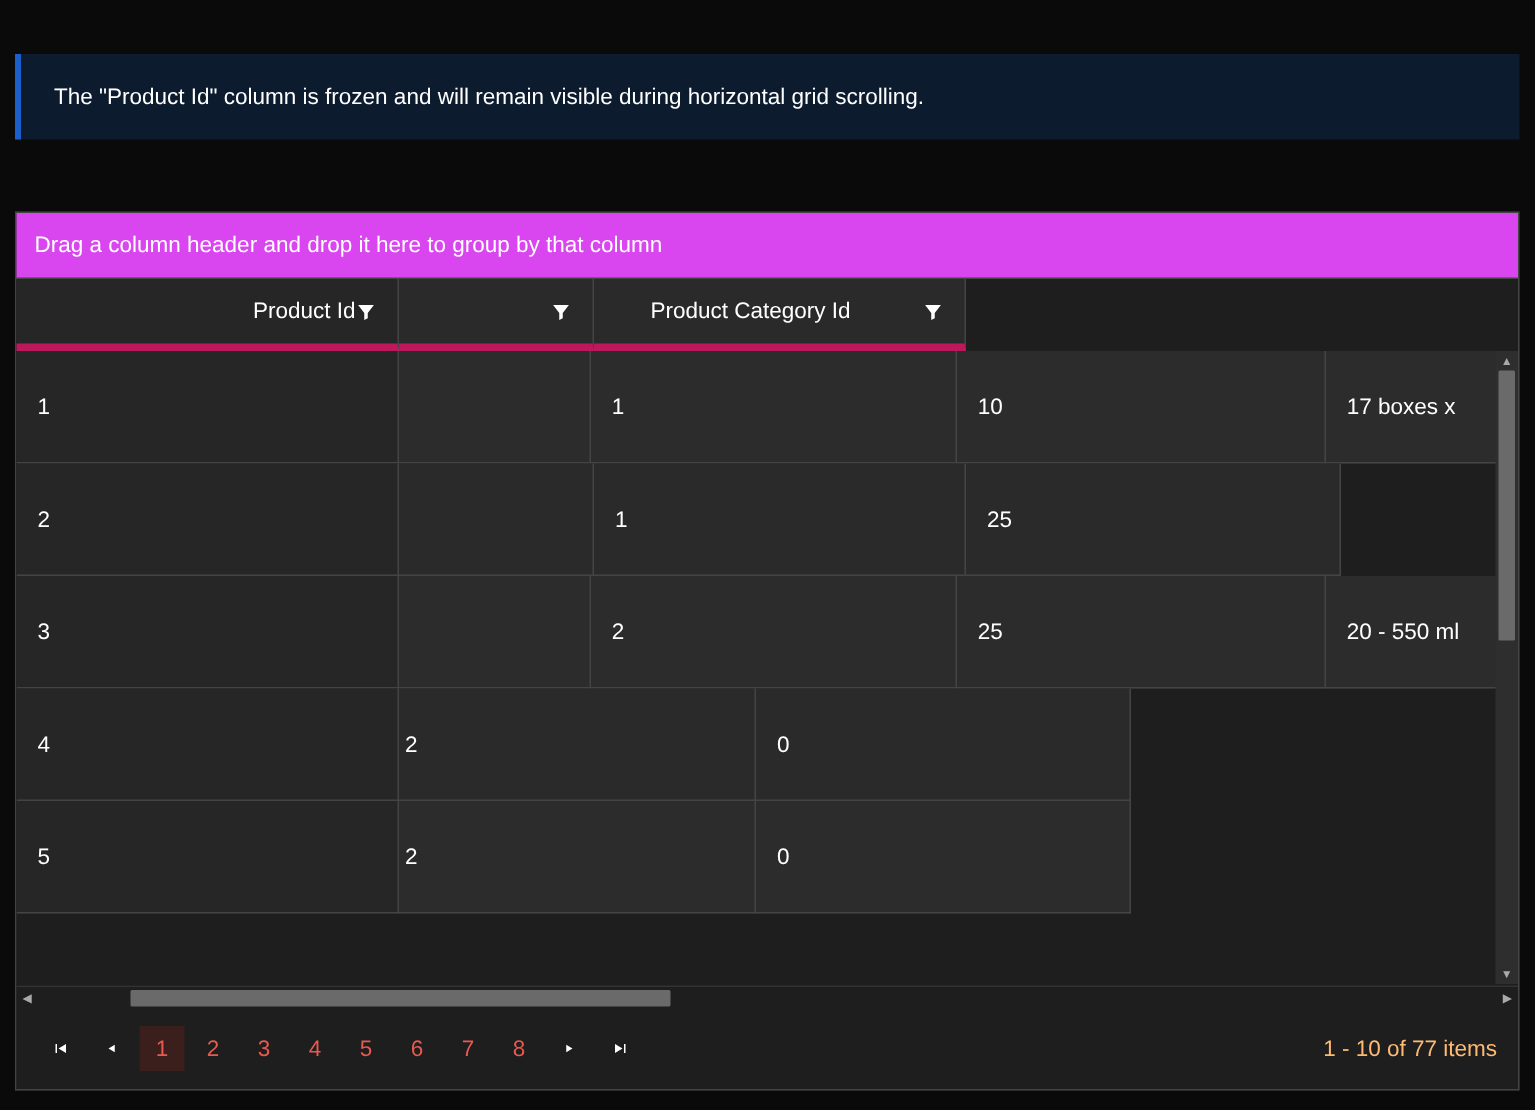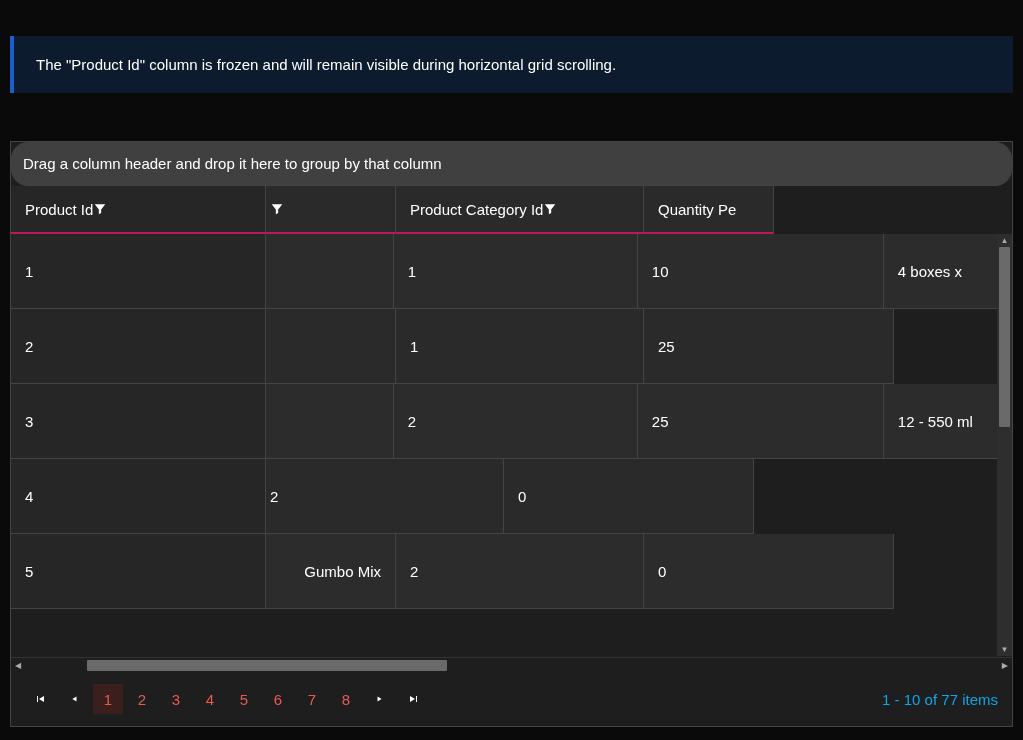--- a/index.html
+++ b/index.html
@@ -23,23 +23,22 @@
 }
 .grid-container {
   background: #1e1e1e;
   border: 1px solid #444;
   position: relative;
 }
 .group-panel {
   padding: 13px 12px;
   font-size: 15px;
   color: #fff;
-  background: #404040;
+  background: #d946ef;
   border-bottom: 1px solid #444;
-  border-radius: 17px;
 }
 .grid-body {
   position: relative;
   display: flex;
 }
 .frozen-pane {
   width: 255px;
   flex-shrink: 0;
   position: relative;
   z-index: 5;
@@ -50,24 +49,24 @@
   overflow: hidden;
   position: relative;
 }
 .header-row {
   display: flex;
   height: 48px;
 }
 .header-cell {
   display: flex;
   align-items: center;
-  justify-content: flex-start;
+  justify-content: flex-end;
   padding: 0 14px;
   border-right: 1px solid #444;
-  border-bottom: 2px solid #be185d;
+  border-bottom: 5px solid #be185d;
   background: #1e1e1e;
   font-size: 15px;
   color: #fff;
   white-space: nowrap;
   overflow: hidden;
 }
 .filter-icon svg { display:block; }
 .data-row {
   display: flex;
   height: 75px;
@@ -81,20 +80,21 @@
   font-size: 15px;
   color: #fff;
   white-space: nowrap;
   overflow: hidden;
 }
 .frozen-pane .data-cell, .frozen-pane .header-cell {
   background: #262626;
 }
 .scroll-pane .data-cell, .scroll-pane .header-cell {
   background: #2a2a2a;
+  gap: 48px;
 }
 .scroll-pane .data-row:nth-child(odd) .data-cell { background:#2c2c2c; }
 .scroll-pane .data-row:nth-child(even) .data-cell { background:#2a2a2a; }
 
 .scroll-content {
   position: relative;
 }
 .v-scrollbar {
   position: absolute;
   right: 0;
@@ -165,21 +165,21 @@
   align-items: center;
   justify-content: center;
   color: #e85a4f;
   cursor: pointer;
   font-size:15px;
 }
 .pager-btn.nav svg { display:block; }
 .pager-btn.active {
   background: #3b1f1c;
 }
-.pager-info { color:#0ea5e9; }
+.pager-info { color:#fdba74; }
 .viewport {
   height: 423px;
   overflow: hidden;
   position: relative;
 }
 </style>
 </head>
 <body>
 
 <div class="info-bar">
@@ -236,48 +236,44 @@
             </span>
           </div>
           <div class="header-cell" style="width:248px">
             <span>Product Category Id</span>
             <span class="filter-icon">
               <svg width="14" height="14" viewBox="0 0 24 24" fill="#fff">
                   <path d="M3 4h18l-7 9v6l-4 2v-8L3 4z"></path>
                 </svg>
             </span>
           </div>
-          <div class="header-cell" style="width:130px">
-            <span>Quantity Pe</span>
-          </div>
         </div>
         <div class="viewport">
           <div class="data-row">
             <div class="data-cell" style="width:140px;justify-content:flex-end;padding-left:0"></div>
             <div class="data-cell" style="width:248px">1</div>
             <div class="data-cell" style="width:250px">10</div>
-            <div class="data-cell" style="width:130px">4 boxes x</div>
+            <div class="data-cell" style="width:130px">17 boxes x</div>
           </div>
           <div class="data-row">
             <div class="data-cell" style="width:140px;justify-content:flex-end;padding-left:0"></div>
             <div class="data-cell" style="width:248px">1</div>
             <div class="data-cell" style="width:250px">25</div>
           </div>
           <div class="data-row">
             <div class="data-cell" style="width:140px;justify-content:flex-end;padding-left:0"></div>
             <div class="data-cell" style="width:248px">2</div>
             <div class="data-cell" style="width:250px">25</div>
-            <div class="data-cell" style="width:130px">12 - 550 ml</div>
+            <div class="data-cell" style="width:130px">20 - 550 ml</div>
           </div>
           <div class="data-row">
             <div class="data-cell" style="width:248px">2</div>
             <div class="data-cell" style="width:250px">0</div>
           </div>
           <div class="data-row">
-            <div class="data-cell" style="width:140px;justify-content:flex-end;padding-left:0">Gumbo Mix</div>
             <div class="data-cell" style="width:248px">2</div>
             <div class="data-cell" style="width:250px">0</div>
           </div>
         </div>
       </div>
       <div class="v-scrollbar">
         <span class="scroll-arrow">▲</span>
         <div class="v-thumb"></div>
         <span class="scroll-arrow">▼</span>
       </div>

